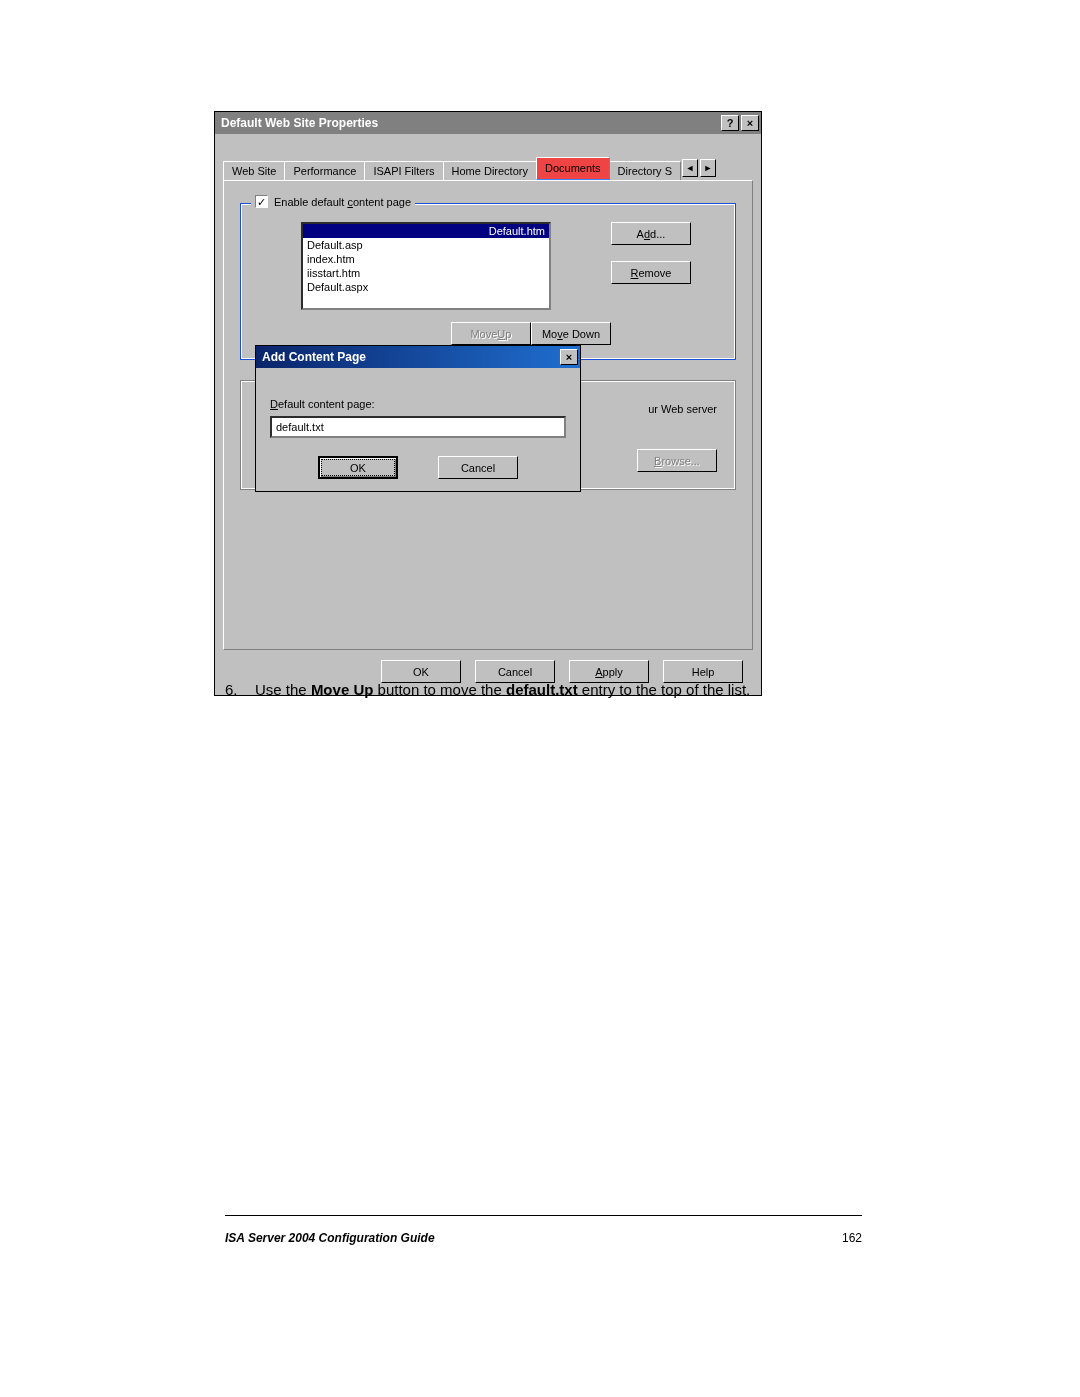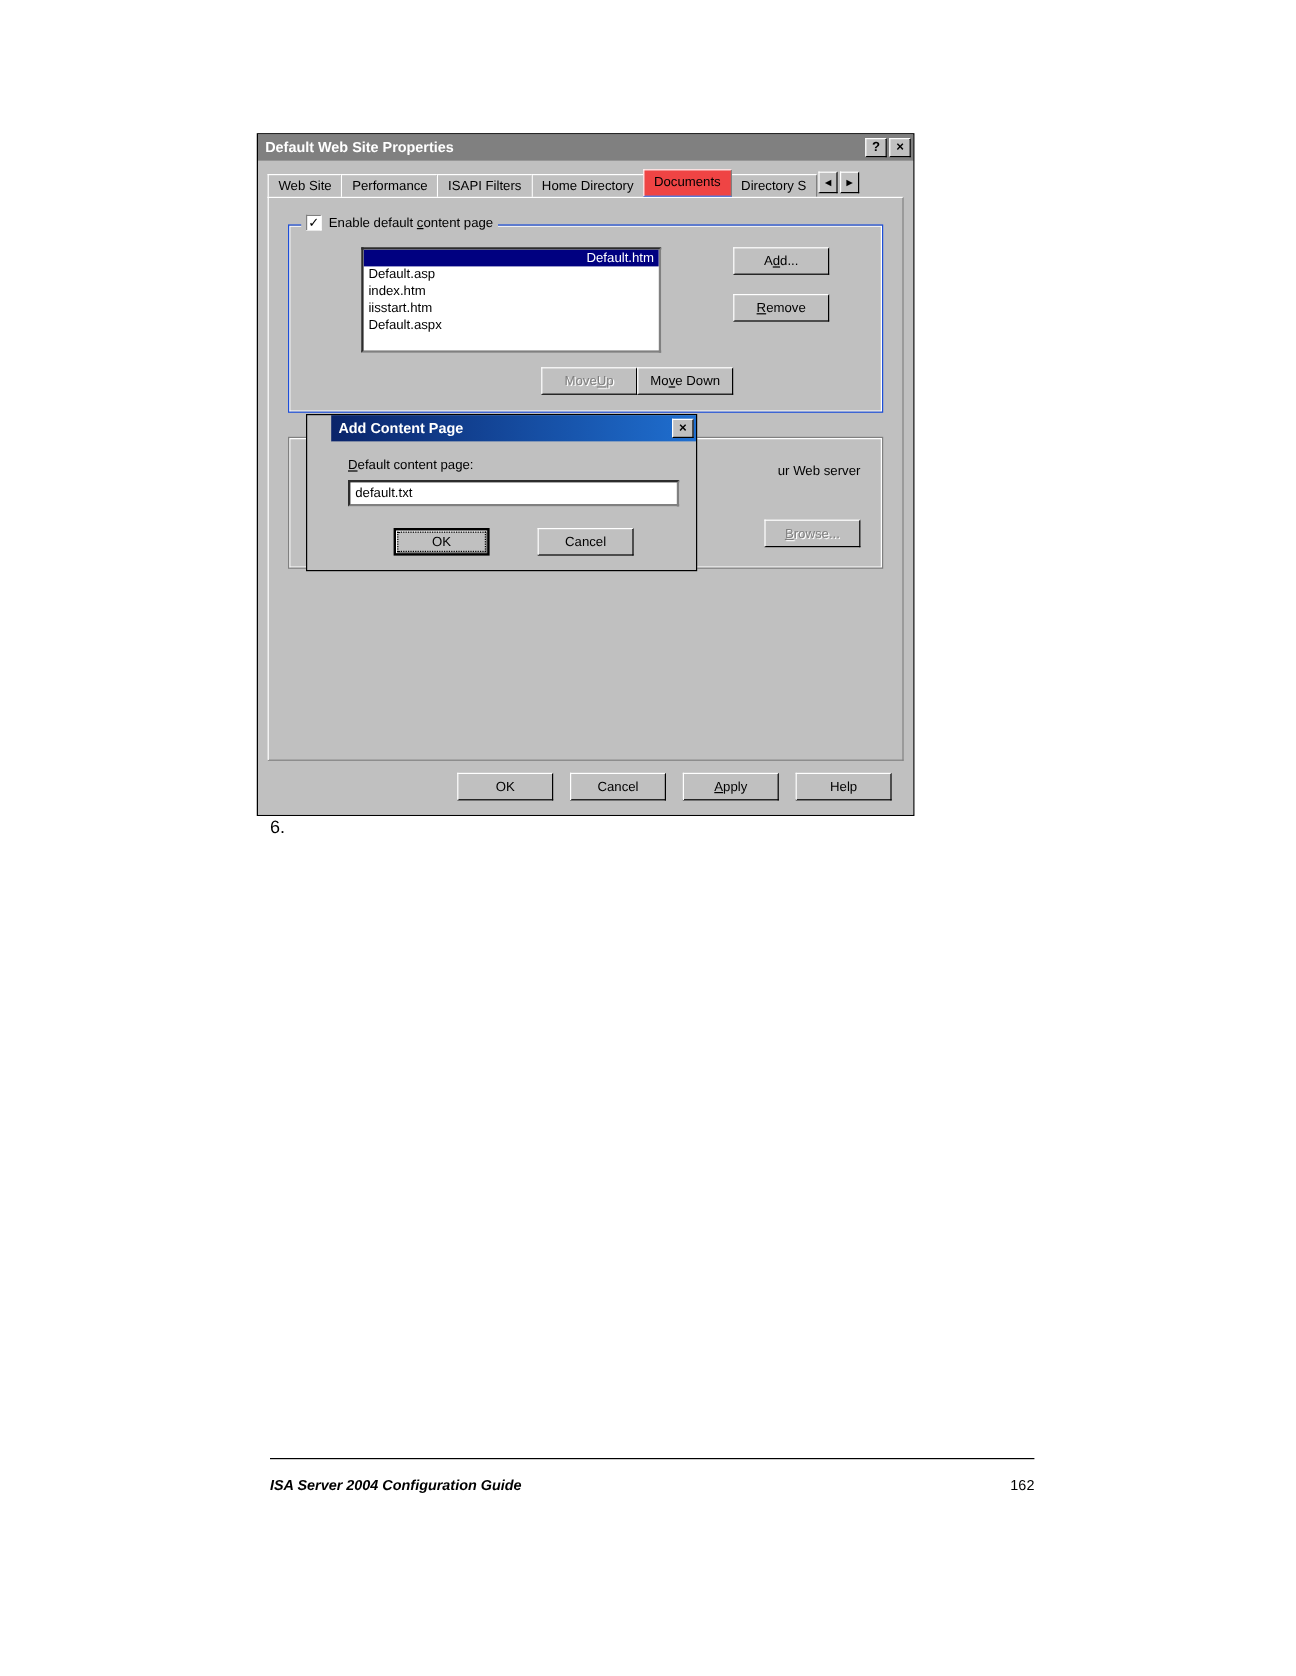--- a/index.html
+++ b/index.html
@@ -43,20 +43,21 @@
     border-top-color:#fff; border-left-color:#fff;
     margin-left: 2px;
     display:flex; align-items:center; justify-content:center;
     font-size:11px; font-weight:bold; color:#000;
     cursor:default;
   }
   .client {
     padding: 6px 8px 10px 8px;
     background:#c0c0c0;
     position: relative;
+    margin-top: 16px;
   }
   
   .tabstrip {
     display:flex;
     align-items:flex-end;
     position:relative;
     height:24px;
   }
   .tab {
     background:#c0c0c0;
@@ -174,21 +175,20 @@
     padding:10px 10px 2px 0;
   }
   
   .dlg {
     position:absolute;
     left:255px; top:345px;
     width:326px;
     background:#c0c0c0;
     border:1px solid #000;
     z-index:50;
-    padding-left:20px;
   }
   .dlg .titlebar {
     background: linear-gradient(to right,#0a246a,#1f6fd0);
   }
   .dlg .client { padding:14px 14px 12px 14px; }
   .field {
     width:100%; height:22px;
     background:#fff;
     border:2px inset #808080;
     padding:2px 4px;
@@ -321,20 +321,23 @@
       <div class="dlgbtns">
         <span class="btn default">OK</span>
         <span class="btn">Cancel</span>
       </div>
     </div>
   </div>
 
   <div class="doctext">
     <div style="display:flex;">
       <div style="width:30px;">6.</div>
+      <div>
+        <span>Use the </span><b>Move Up</b><span> button to move the </span><b>default.txt</b><span> entry to the top of the list.</span>
+      </div>
     </div>
   </div>
 
   <div class="footer">
     <span class="ftitle">ISA Server 2004 Configuration Guide</span>
     <span>162</span>
   </div>
 
 </div>
 

